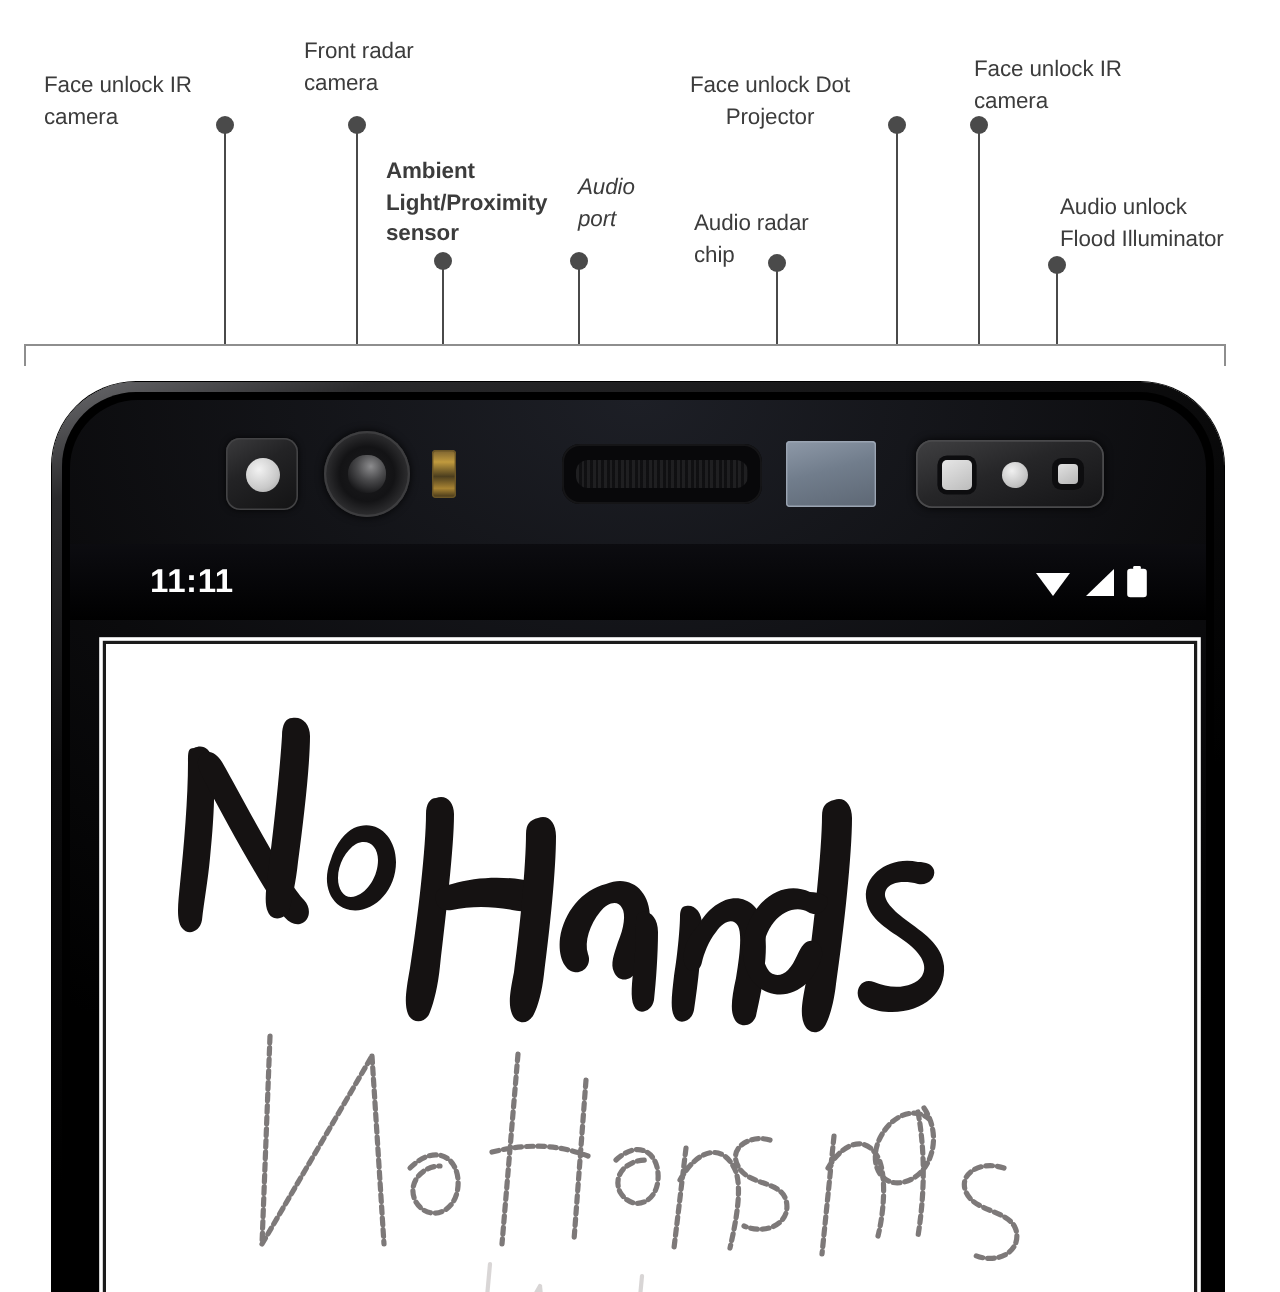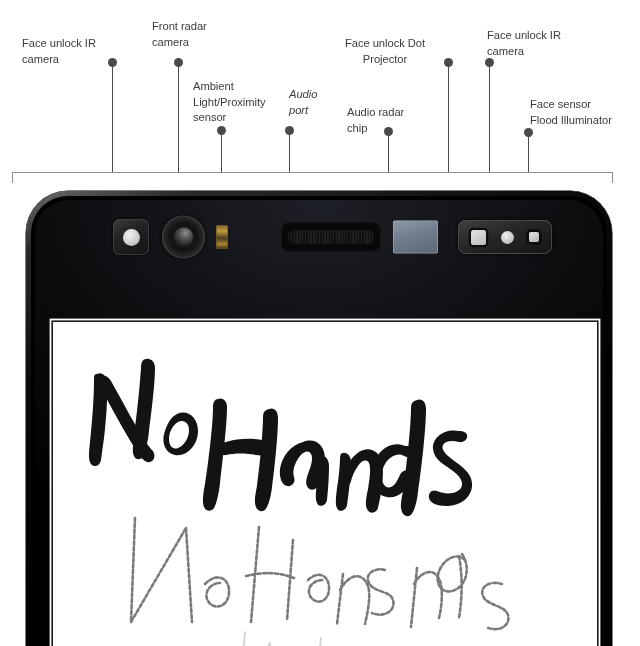--- a/index.html
+++ b/index.html
@@ -254,21 +254,21 @@
   </div>
 
   <div class="callout">
     <div class="callout-text" style="left:152px; top:19px; width:100px;">Front radar
 camera</div>
     <div class="leader-dot" style="left:174px; top:58px;"></div>
     <div class="leader" style="left:177.7px; top:66px; height:106px;"></div>
   </div>
 
   <div class="callout">
-    <div class="callout-text" style="left:193px; top:79px; width:96px;">Ambient
+    <div class="callout-text" style="left:193px; top:79px; width:96px;font-weight:bold;">Ambient
 Light/Proximity
 sensor</div>
     <div class="leader-dot" style="left:217px; top:126px;"></div>
     <div class="leader" style="left:220.7px; top:134px; height:38px;"></div>
   </div>
 
   <div class="callout">
     <div class="callout-text" style="left:289px; top:87px; width:60px;font-style:italic;">Audio
 port</div>
     <div class="leader-dot" style="left:285px; top:126px;"></div>
@@ -290,21 +290,21 @@
   </div>
 
   <div class="callout">
     <div class="callout-text" style="left:487px; top:28px; width:105px;">Face unlock IR
 camera</div>
     <div class="leader-dot" style="left:485px; top:58px;"></div>
     <div class="leader" style="left:488.7px; top:66px; height:106px;"></div>
   </div>
 
   <div class="callout">
-    <div class="callout-text" style="left:530px; top:97px; width:110px;">Face sensor
+    <div class="callout-text" style="left:530px; top:97px; width:110px;">Audio unlock
 Flood Illuminator</div>
     <div class="leader-dot" style="left:524px; top:128px;"></div>
     <div class="leader" style="left:527.7px; top:136px; height:36px;"></div>
   </div>
 </div>
 
 <div id="span-bracket"></div>
 
 <div id="phone">
   <div id="phone-rail"></div>
@@ -329,20 +329,35 @@
 
       <div class="sensor soli-chip" style="left:358px; width:45px; height:33px;"></div>
 
       <div class="sensor tri-housing" style="left:423px; width:94px; height:34px;">
         <div class="sq-white-lg"></div>
         <div class="dot-white"></div>
         <div class="sq-white-sm"></div>
       </div>
     </div>
 
+    <div id="status-bar">
+      <div id="status-time">11:11</div>
+      <div id="status-icons">
+        <svg width="19" height="15" viewBox="0 0 19 15">
+          <polygon points="1,2.5 18,2.5 9.5,14" fill="#ffffff"></polygon>
+        </svg>
+        <svg width="17" height="15" viewBox="0 0 17 15">
+          <polygon points="16,0.5 16,14 2,14" fill="#ffffff"></polygon>
+        </svg>
+        <svg width="11" height="16" viewBox="0 0 11 16">
+          <rect x="3.6" y="0" width="3.8" height="1.8" rx="0.6" fill="#ffffff"></rect>
+          <rect x="0.6" y="1.4" width="9.8" height="14.2" rx="1.6" fill="#ffffff"></rect>
+        </svg>
+      </div>
+    </div>
 
     <div id="app-canvas">
       <svg id="handwriting" viewBox="0 0 544 389">
 
         <g fill="none" stroke="#b9b4b4" stroke-width="2.1" stroke-linecap="round" stroke-linejoin="round" opacity="0.55">
           <path d="M192 310 L186 376 M186 376 L217 321 M217 321 L222 373"></path>
           <path d="M230 355 c9 -9 16 -4 15 6 c-1 9 -10 12 -14 5 c-3 -6 2 -12 8 -12"></path>
           <path d="M268 316 L262 380 M258 349 c14 -3 24 -2 33 1 M290 326 L286 378"></path>
           <path d="M300 352 c8 -7 15 -2 14 7 c-1 8 -9 11 -13 4 c-2 -6 3 -11 9 -11"></path>
           <path d="M324 347 L320 381 M322 358 c6 -11 15 -13 19 -3 c2 6 0 17 -2 25"></path>

